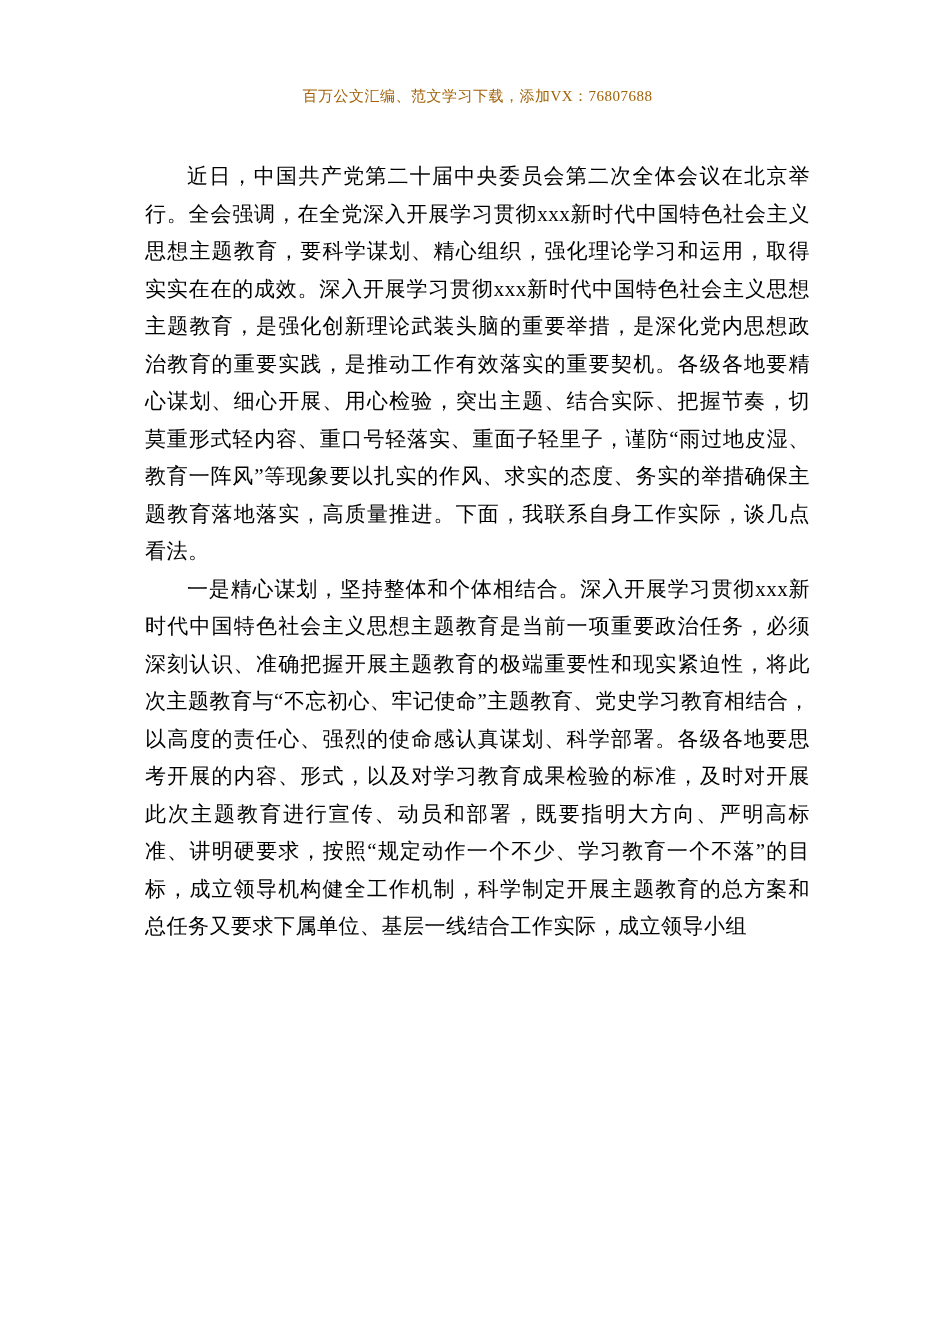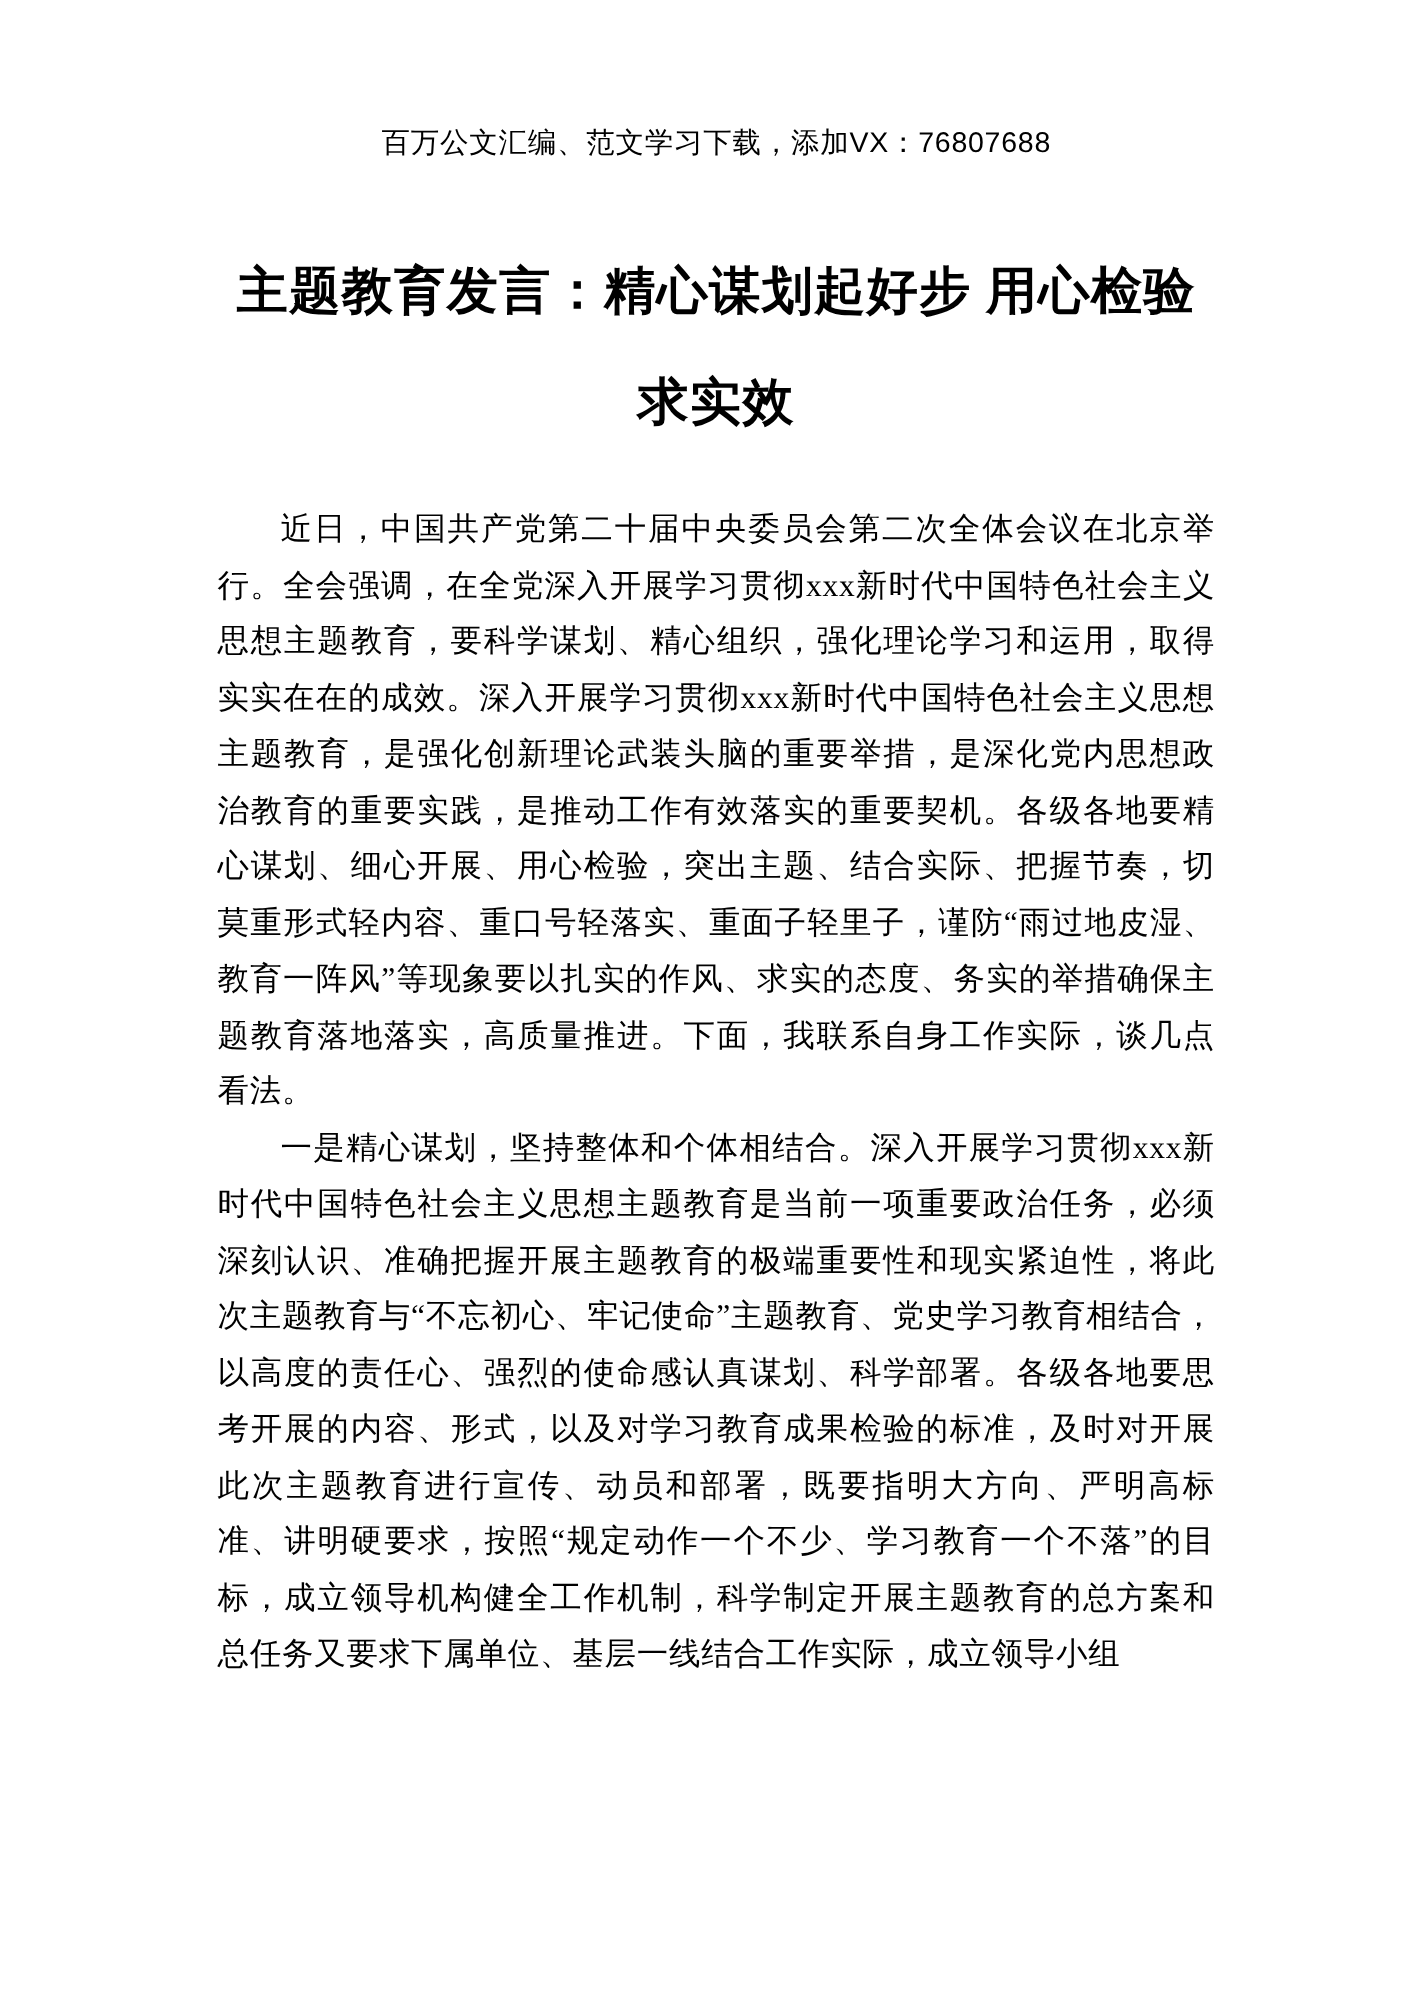--- a/index.html
+++ b/index.html
@@ -16,24 +16,24 @@
   }
   .page {
     box-sizing: border-box;
     width: 950px;
     height: 1344px;
     padding: 84px 140px 0 145px;
     background: #ffffff;
   }
   .header-notice {
     text-align: center;
-    color: #000000;
-    font-size: 19px;
+    color: #a16207;
+    font-size: 15px;
     line-height: 24px;
-    font-family: Liberation Sans, sans-serif;
+    font-family: Liberation Serif, serif;
     letter-spacing: 0.5px;
     margin: 0 0 50px 0;
   }
   .doc-title {
     margin: 0 0 28px 0;
     font-size: 34px;
     font-weight: bold;
     text-align: center;
     line-height: 74px;
     letter-spacing: 1px;
@@ -52,23 +52,19 @@
     color: #000000;
   }
 </style>
 </head>
 <body>
 
 <div class="page">
 
   <div class="header-notice">百万公文汇编、范文学习下载，添加VX：76807688</div>
 
-  <h1 class="doc-title">
-    <span class="title-line">主题教育发言：精心谋划起好步 用心检验</span>
-    <span class="title-line">求实效</span>
-  </h1>
 
   <div class="doc-body">
     <p>近日，中国共产党第二十届中央委员会第二次全体会议在北京举行。全会强调，在全党深入开展学习贯彻xxx新时代中国特色社会主义思想主题教育，要科学谋划、精心组织，强化理论学习和运用，取得实实在在的成效。深入开展学习贯彻xxx新时代中国特色社会主义思想主题教育，是强化创新理论武装头脑的重要举措，是深化党内思想政治教育的重要实践，是推动工作有效落实的重要契机。各级各地要精心谋划、细心开展、用心检验，突出主题、结合实际、把握节奏，切莫重形式轻内容、重口号轻落实、重面子轻里子，谨防“雨过地皮湿、教育一阵风”等现象要以扎实的作风、求实的态度、务实的举措确保主题教育落地落实，高质量推进。下面，我联系自身工作实际，谈几点看法。</p>
     <p>一是精心谋划，坚持整体和个体相结合。深入开展学习贯彻xxx新时代中国特色社会主义思想主题教育是当前一项重要政治任务，必须深刻认识、准确把握开展主题教育的极端重要性和现实紧迫性，将此次主题教育与“不忘初心、牢记使命”主题教育、党史学习教育相结合，以高度的责任心、强烈的使命感认真谋划、科学部署。各级各地要思考开展的内容、形式，以及对学习教育成果检验的标准，及时对开展此次主题教育进行宣传、动员和部署，既要指明大方向、严明高标准、讲明硬要求，按照“规定动作一个不少、学习教育一个不落”的目标，成立领导机构健全工作机制，科学制定开展主题教育的总方案和总任务又要求下属单位、基层一线结合工作实际，成立领导小组</p>
   </div>
 
 </div>
 
 </body></html>

